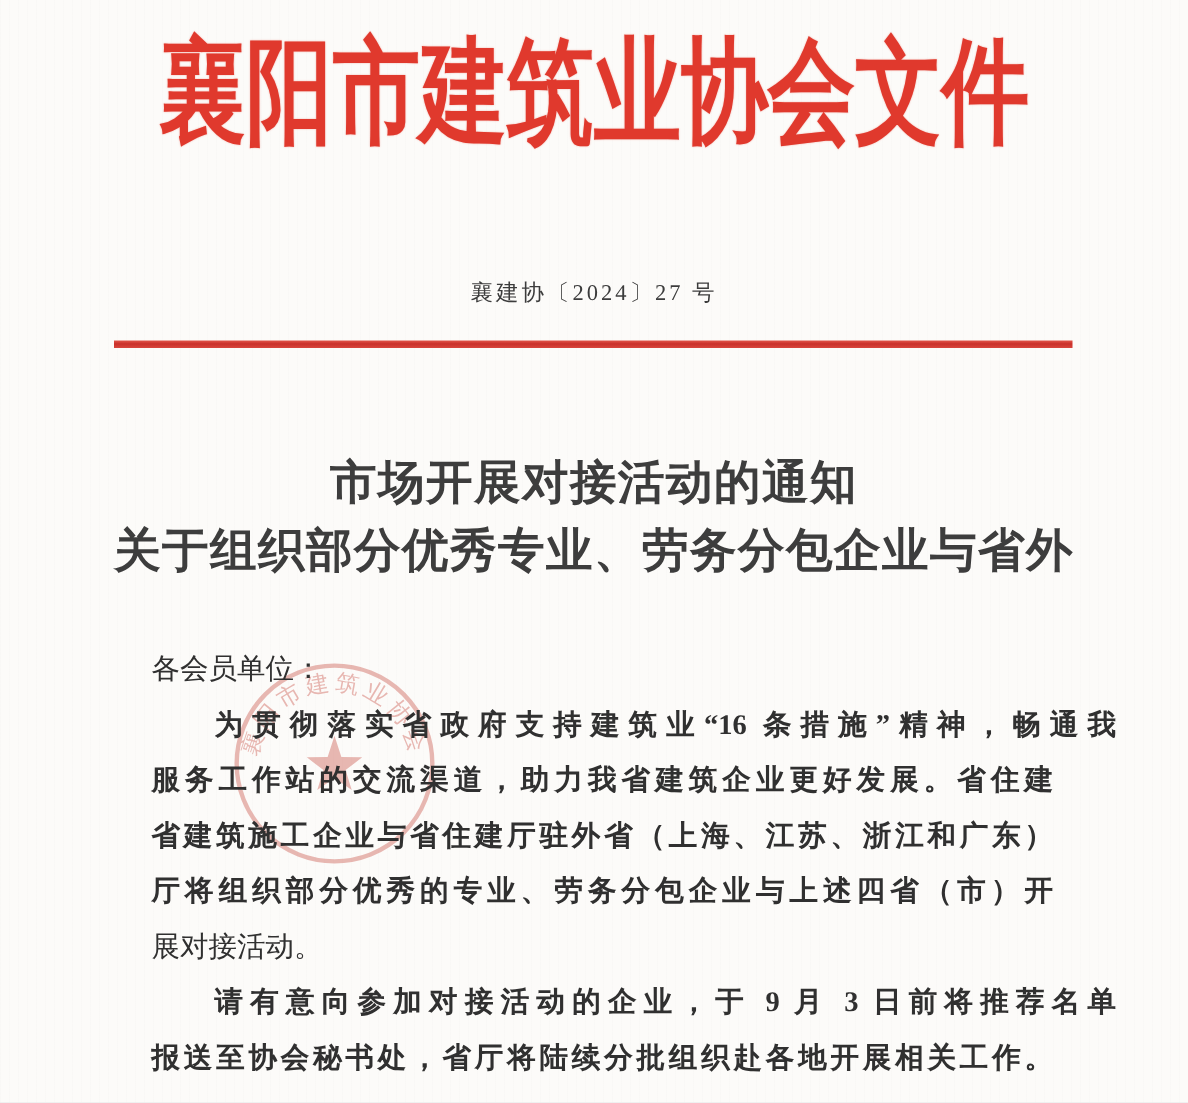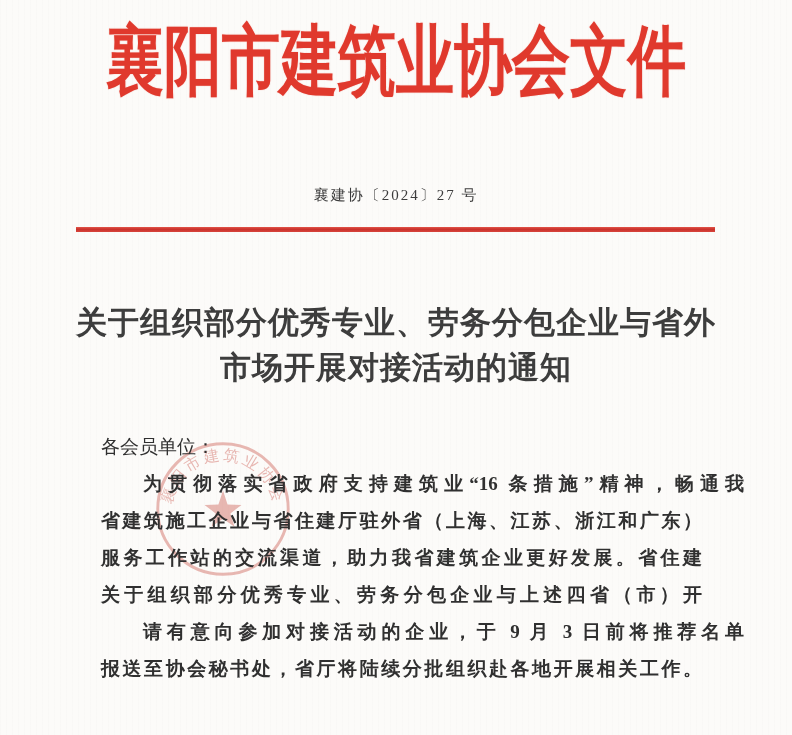--- a/index.html
+++ b/index.html
@@ -120,27 +120,28 @@
     </svg>
   </div>
 
   <div class="banner">襄阳市建筑业协会文件</div>
 
   <div class="docnum">襄建协〔2024〕27 号</div>
 
   <div class="red-rule"></div>
 
   <div class="notice-title">
+    <div>市场开展对接活动的通知</div>
     <div>关于组织部分优秀专业、劳务分包企业与省外</div>
-    <div>市场开展对接活动的通知</div>
   </div>
 
   <div class="body-text">
     <div class="line">各会员单位：</div>
     <div class="line ind j">为贯彻落实省政府支持建筑业“16 条措施”精神，畅通我</div>
+    <div class="line j">服务工作站的交流渠道，助力我省建筑企业更好发展。省住建</div>
     <div class="line j">省建筑施工企业与省住建厅驻外省（上海、江苏、浙江和广东）</div>
-    <div class="line j">服务工作站的交流渠道，助力我省建筑企业更好发展。省住建</div>
-    <div class="line j">关于组织部分优秀专业、劳务分包企业与上述四省（市）开</div>
+    <div class="line j">厅将组织部分优秀的专业、劳务分包企业与上述四省（市）开</div>
+    <div class="line">展对接活动。</div>
     <div class="line ind j">请有意向参加对接活动的企业，于 9 月 3 日前将推荐名单</div>
     <div class="line j">报送至协会秘书处，省厅将陆续分批组织赴各地开展相关工作。</div>
   </div>
 
 </div>
 
 </body></html>

